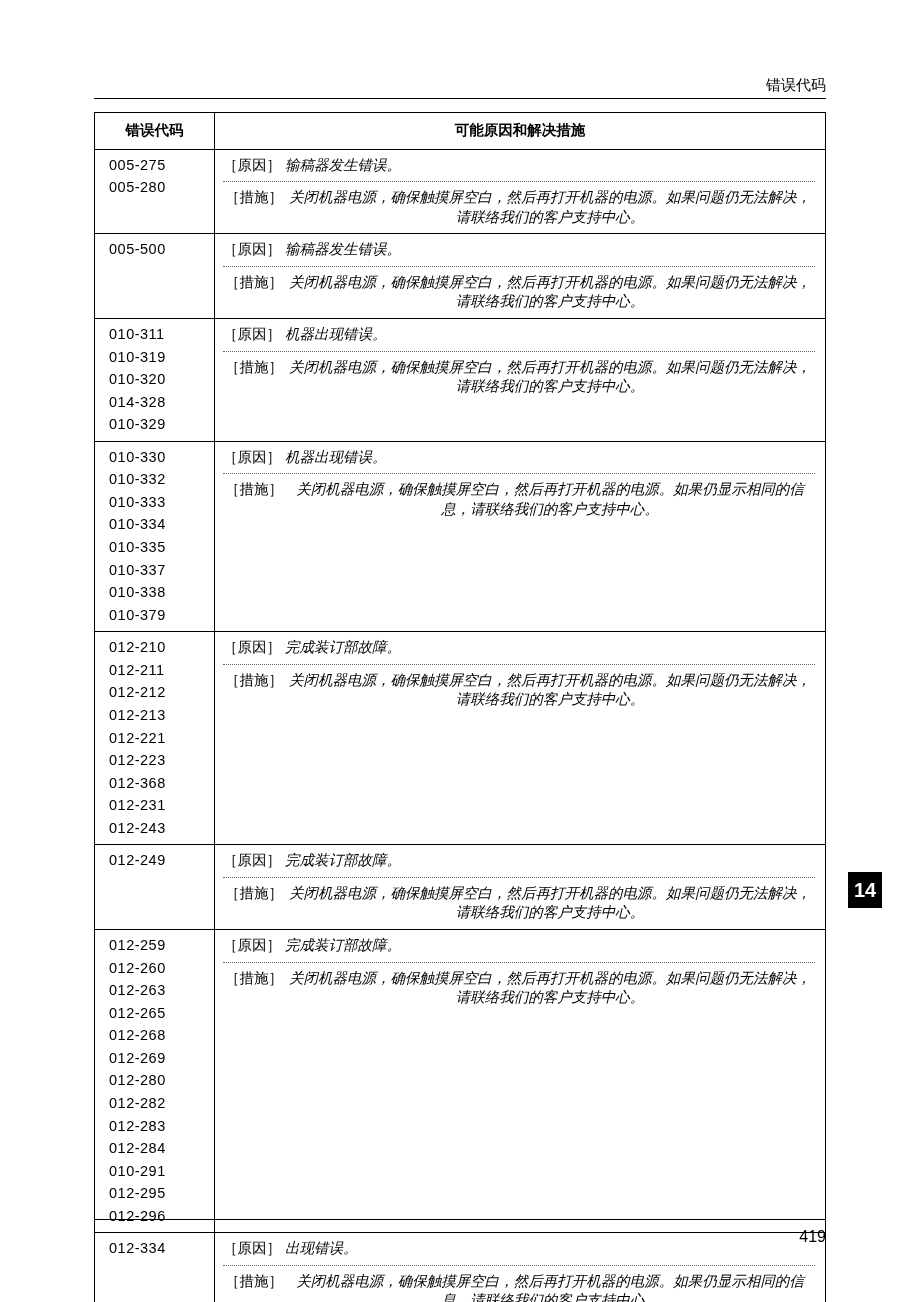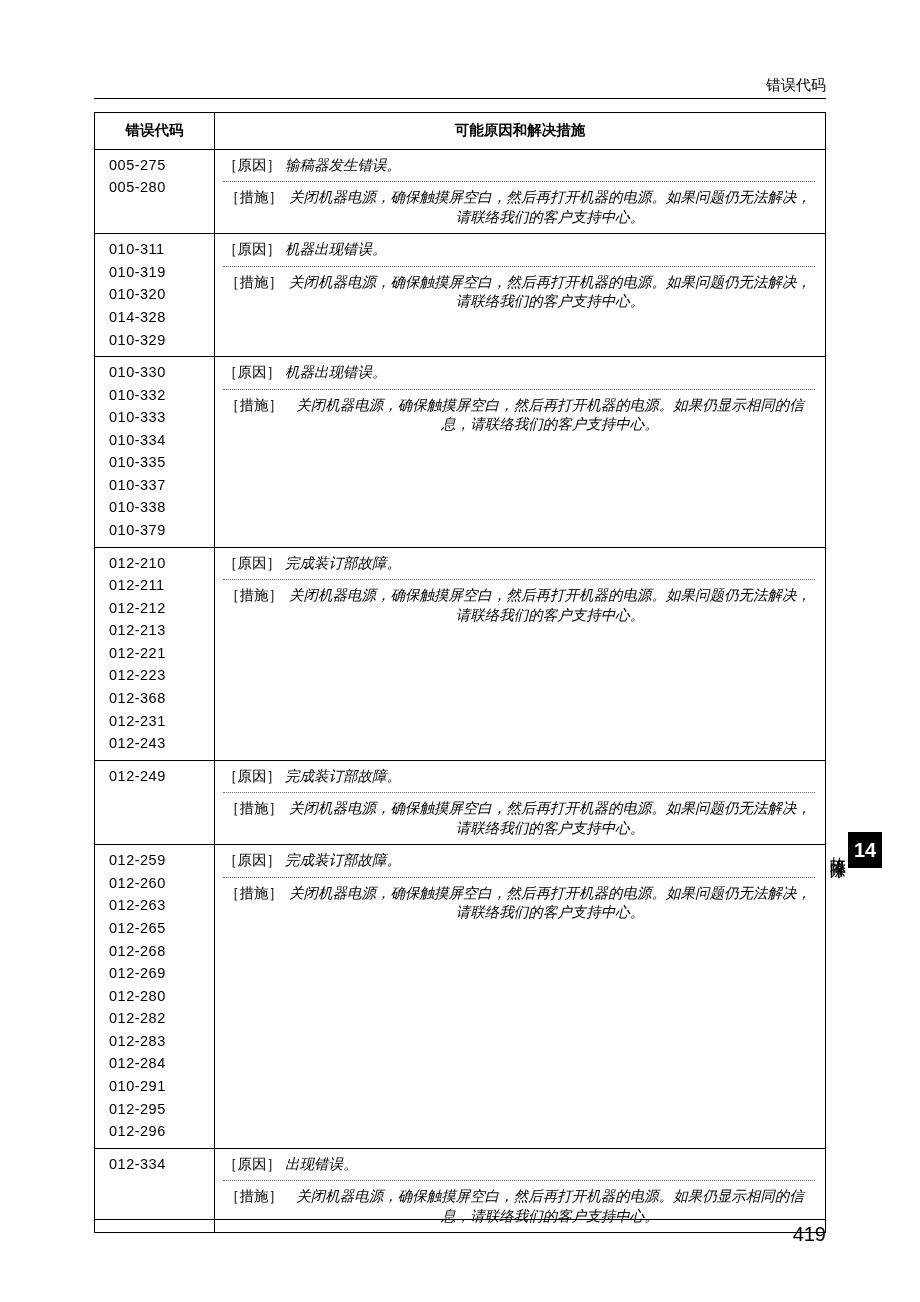--- a/index.html
+++ b/index.html
@@ -76,23 +76,23 @@
   }
   .desc { flex: 1; font-style: italic; }
   .divider {
     border: none;
     border-top: 1px dotted #666;
     margin: 4px 0 6px 0;
   }
   .side-tab {
     position: absolute;
     right: 38px;
-    top: 832px;
+    top: 860px;
     display: flex;
-    flex-direction: row;
+    flex-direction: column;
     align-items: center;
   }
   .side-label {
     writing-mode: vertical-rl;
     font-size: 16px;
     letter-spacing: 2px;
     margin-bottom: 4px;
   }
   .side-num {
     background: #000;
@@ -110,21 +110,21 @@
     position: absolute;
     left: 94px;
     right: 94px;
     bottom: 82px;
     border-top: 1px solid #000;
   }
   .page-num {
     position: absolute;
     right: 94px;
     bottom: 56px;
-    font-size: 20px;
+    font-size: 16px;
     font-family: "Arial", sans-serif;
   }
 </style>
 </head>
 <body>
 
 <div class="page-header">错误代码</div>
 <div class="header-rule"></div>
 
 <div class="table-wrap">
@@ -134,20 +134,38 @@
         <th class="code-head">错误代码</th>
         <th>可能原因和解决措施</th>
       </tr>
     </thead>
     <tbody id="tbody">
         <tr>
           <td class="code-cell">
             <div class="codes-list">
               <div>005-275</div>
               <div>005-280</div>
+            </div>
+          </td>
+          <td class="content-cell">
+            <div class="entry">
+              <div class="tag">［原因］</div>
+              <div class="desc">输稿器发生错误。</div>
+            </div>
+            <hr class="divider">
+            <div class="entry">
+              <div class="tag">［措施］</div>
+              <div class="desc">关闭机器电源，确保触摸屏空白，然后再打开机器的电源。如果问题仍无法解决，请联络我们的客户支持中心。</div>
+            </div>
+          </td>
+        </tr>
+        <tr>
+          <td class="code-cell">
+            <div class="codes-list">
+              <div>005-500</div>
             </div>
           </td>
           <td class="content-cell">
             <div class="entry">
               <div class="tag">［原因］</div>
               <div class="desc">输稿器发生错误。</div>
             </div>
             <hr class="divider">
             <div class="entry">
               <div class="tag">［措施］</div>

